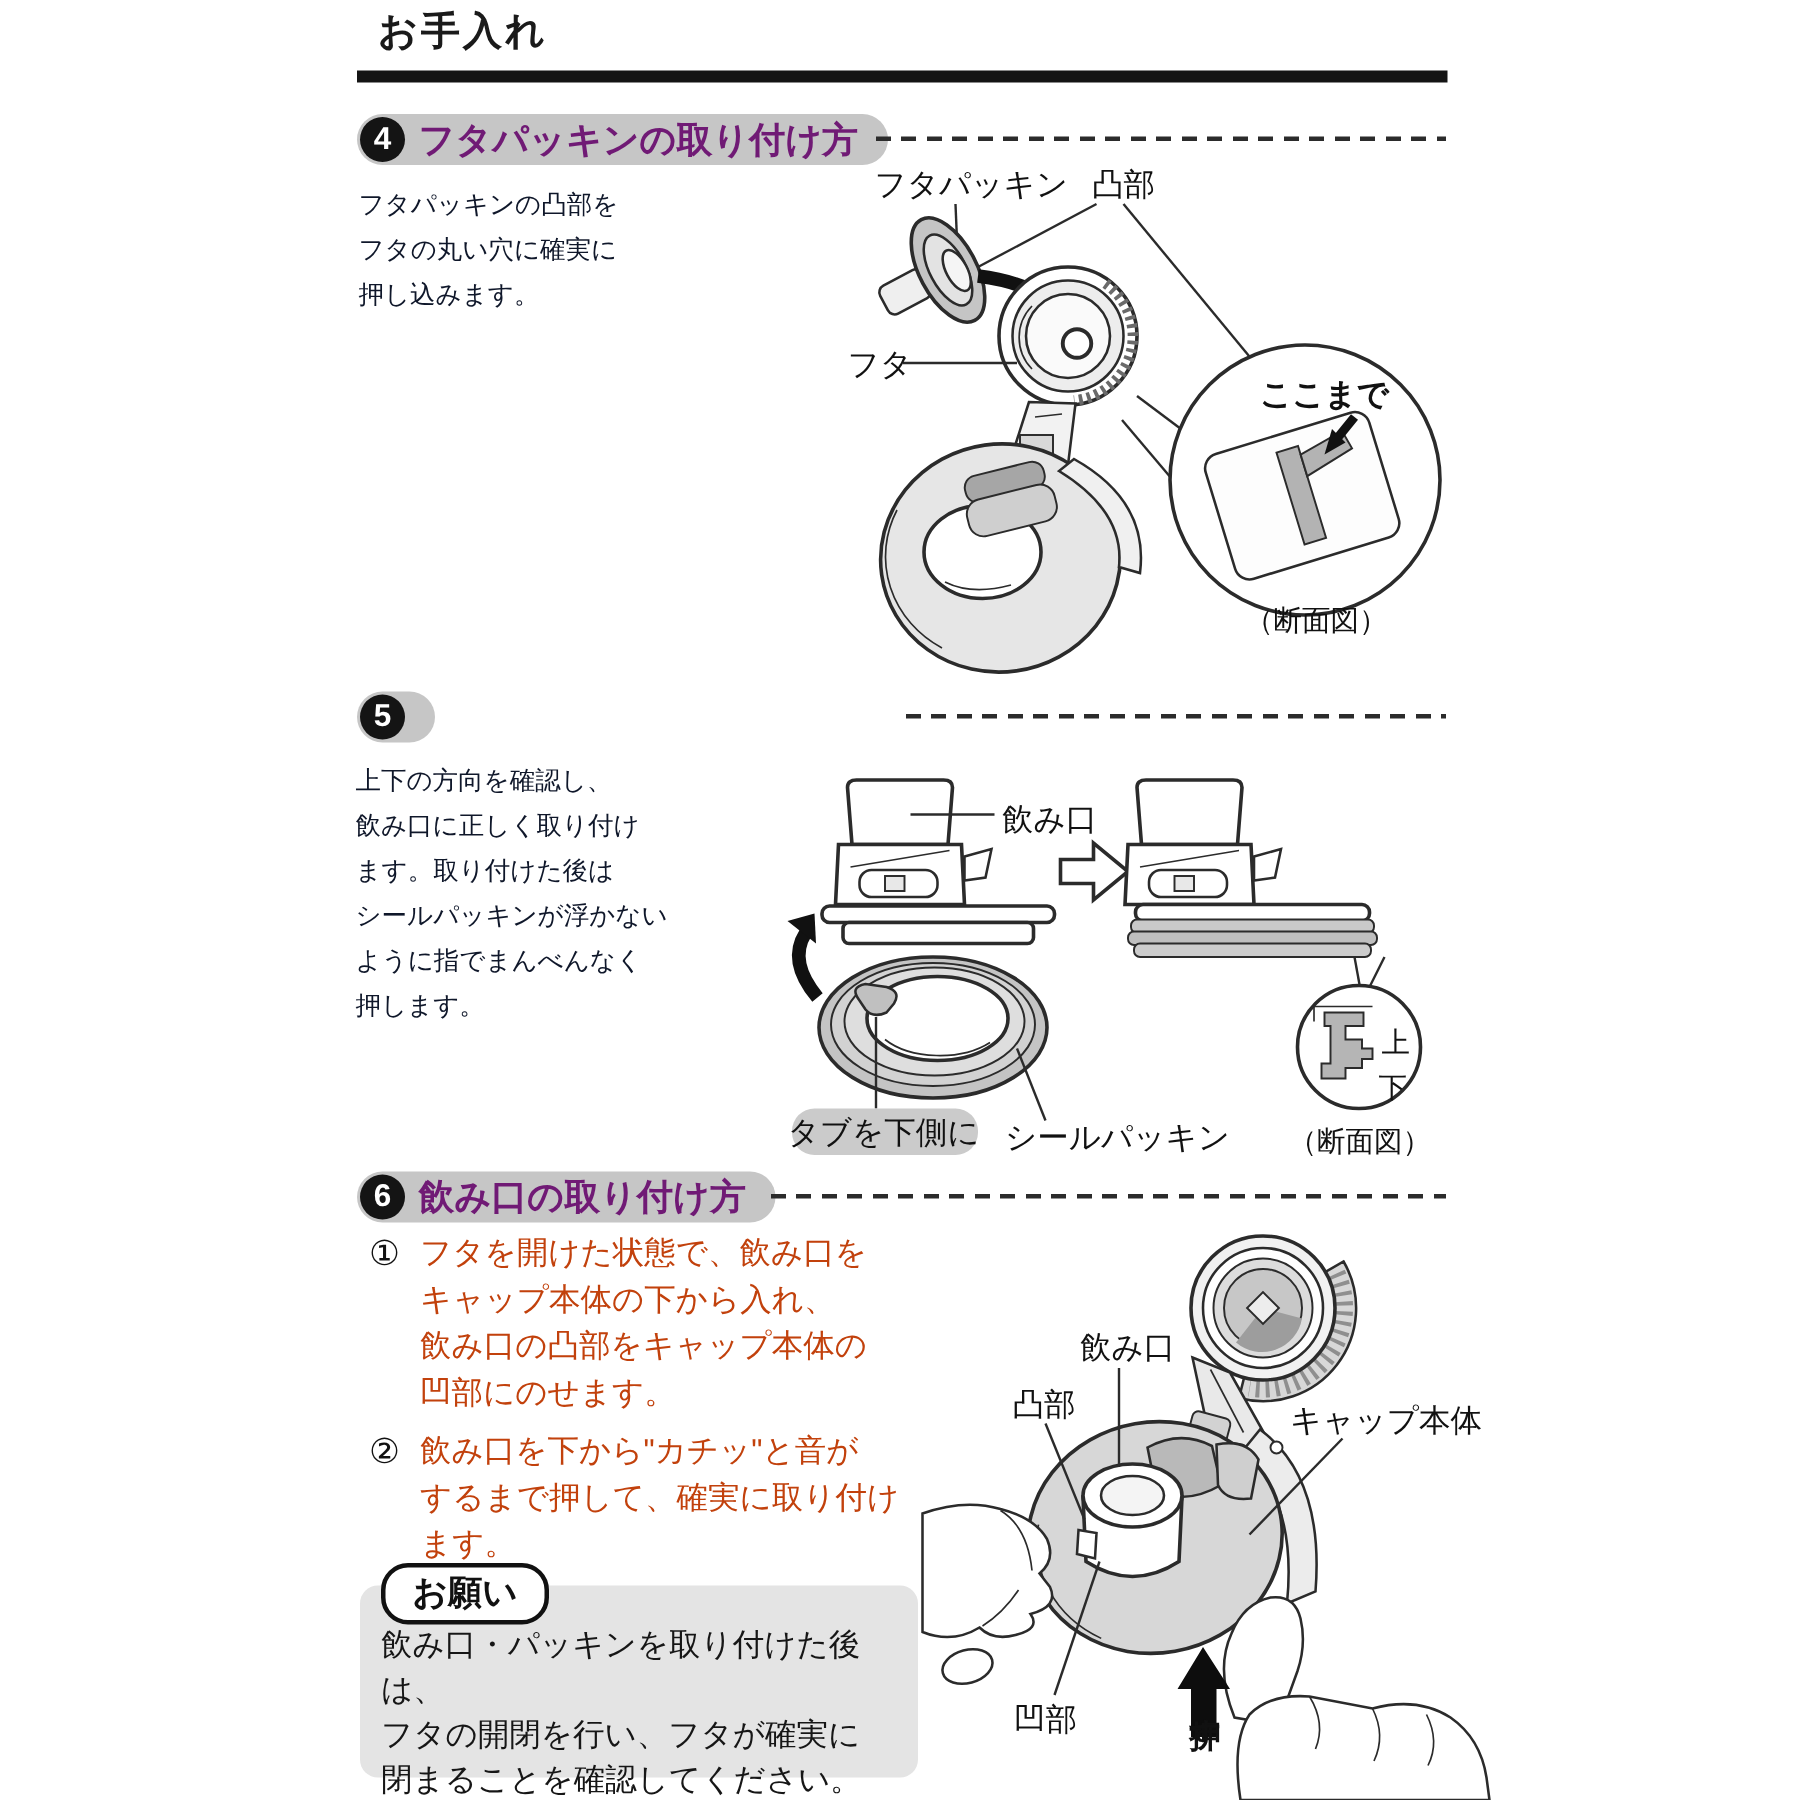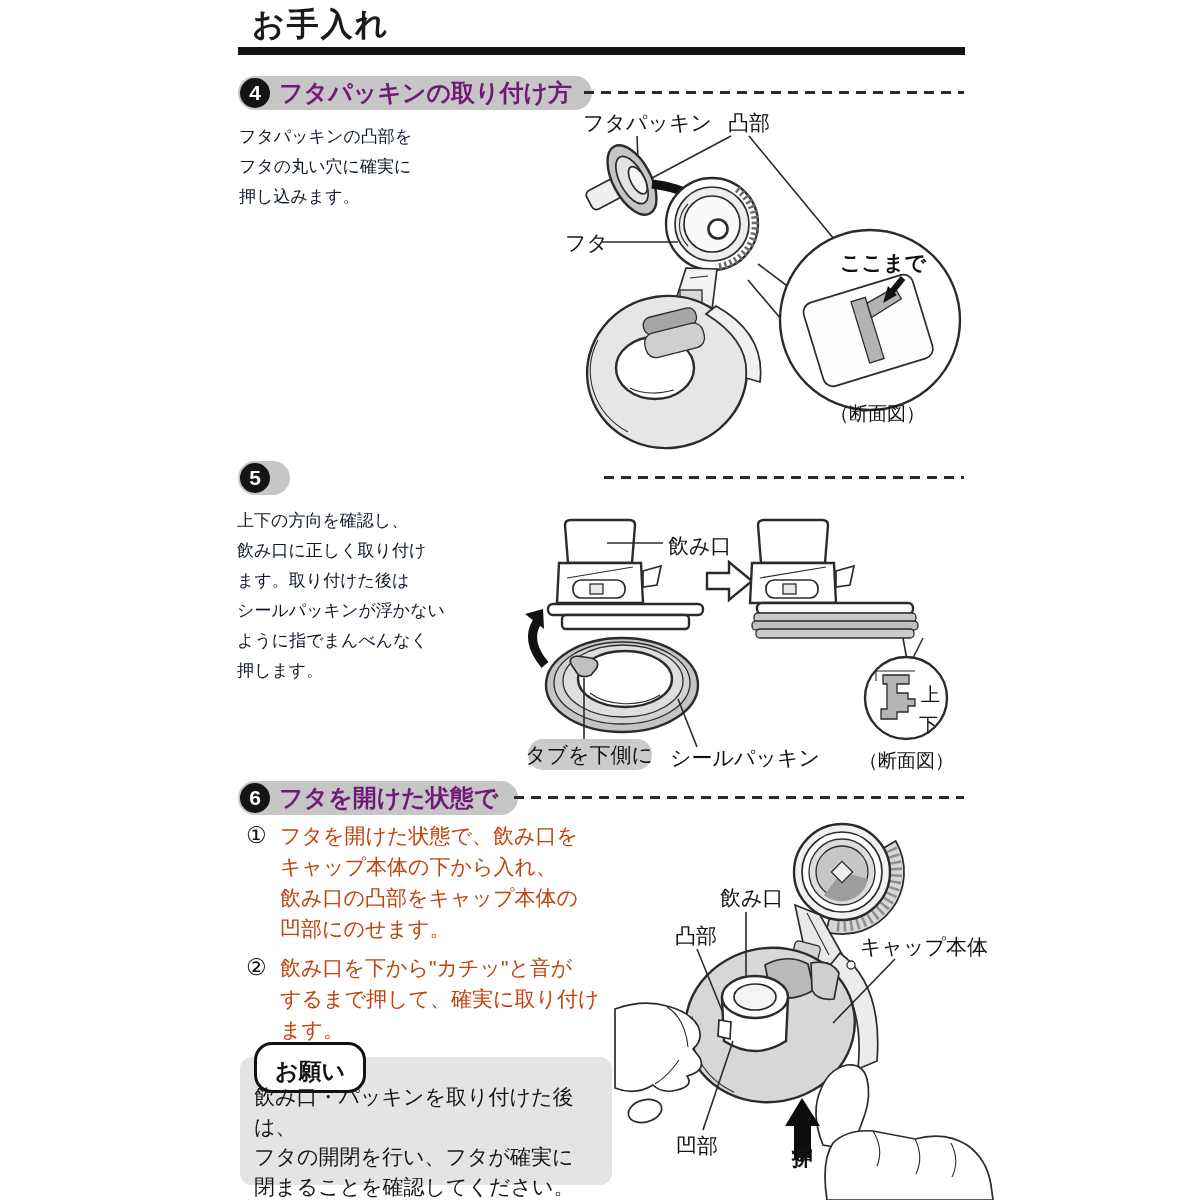--- a/index.html
+++ b/index.html
@@ -1,33 +1,33 @@
 <!DOCTYPE html>
 <html><head>
 <meta charset="utf-8">
 <style>
   html,body{margin:0;padding:0;background:#fff;}
   .page{position:relative;width:1200px;height:1200px;background:#fff;overflow:hidden;
         font-family:"Liberation Sans","DejaVu Sans",sans-serif;color:#111;}
   .abs{position:absolute;}
-  .page-title{font-size:32px;font-weight:900;letter-spacing:2px;color:#1a1a1a;white-space:nowrap;}
+  .page-title{font-size:26px;font-weight:900;letter-spacing:2px;color:#1a1a1a;white-space:nowrap;}
   .title-bar{background:#141414;}
   .sec-header{display:inline-flex;align-items:center;gap:9px;background:#c6c6c6;
               border-radius:18px;height:34px;padding:0 20px 0 2px;white-space:nowrap;}
   .sec-num{display:flex;align-items:center;justify-content:center;width:30px;height:30px;
            border-radius:50%;background:#141414;color:#fff;font-size:21px;font-weight:bold;flex:0 0 auto;}
   .sec-heading{font-size:24px;font-weight:bold;color:#701a75;}
   .dash{height:3px;background:repeating-linear-gradient(90deg,#2b2b2b 0 10px,transparent 10px 17px);}
   .body-text{font-size:17px;line-height:30px;white-space:pre-line;color:#0f172a;}
   .step{display:flex;align-items:flex-start;}
   .step-mk{font-size:23px;line-height:31px;width:34px;flex:0 0 auto;}
   .step-tx{font-size:21px;line-height:31px;white-space:pre-line;color:#c2410c;}
   .note-box{background:#e4e4e4;border-radius:12px;}
   .note-badge{display:inline-block;background:#fff;border:3px solid #111;border-radius:18px;
-              padding:11px 18px 3px 18px;font-size:23px;font-weight:bold;white-space:nowrap;}
+              padding:1px 18px 3px 18px;font-size:23px;font-weight:bold;white-space:nowrap;}
   .note-text{font-size:21px;line-height:30px;white-space:pre-line;color:#161616;}
   svg{position:absolute;overflow:visible;}
   svg text{font-family:"Liberation Sans","DejaVu Sans",sans-serif;fill:#111;font-size:21px;}
   svg text.sm{font-size:19px;}
   svg text.bold{font-weight:bold;}
   .ol{stroke:#2b2b2b;stroke-width:2.4;}
   .ol15{stroke:#2b2b2b;stroke-width:1.7;}
   .ol1{stroke:#2b2b2b;stroke-width:1.3;}
   .ln{stroke:#2b2b2b;stroke-width:1.6;fill:none;}
   .ln1{stroke:#2b2b2b;stroke-width:1.1;fill:none;}
@@ -181,21 +181,21 @@
     <text x="94" y="259" text-anchor="middle">タブを下側に</text>
     <text x="175" y="262">シールパッキン</text>
     <line x1="183" y1="196" x2="202" y2="244" class="ln"></line>
     <text x="426" y="198" class="sm">上</text>
     <text x="424" y="228" class="sm">下</text>
     <text x="364" y="264" class="sm">（断面図）</text>
   </svg>
 
   <div class="abs sec-header" style="left:238px;top:781px;">
     <span class="sec-num">6</span>
-    <span class="sec-heading">フタを開けた状態で</span>
+    <span class="sec-heading">飲み口の取り付け方</span>
   </div>
   <div class="abs dash" style="left:514px;top:796px;width:450px;"></div>
 
   <div class="abs step" style="left:246px;top:820px;width:360px;">
     <span class="step-mk">①</span>
     <div class="step-tx">フタを開けた状態で、飲み口を
 キャップ本体の下から入れ、
 飲み口の凸部をキャップ本体の
 凹部にのせます。</div>
   </div>

